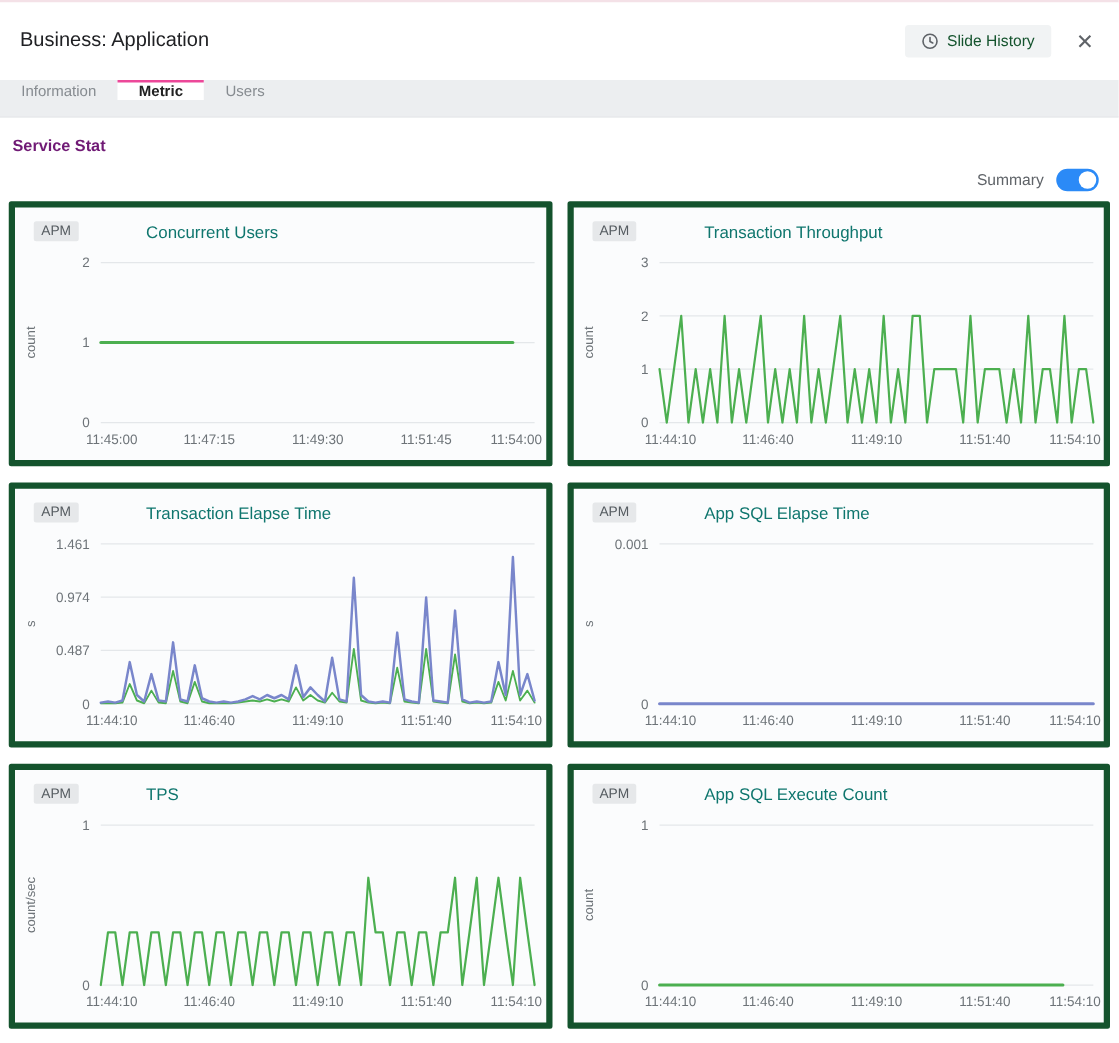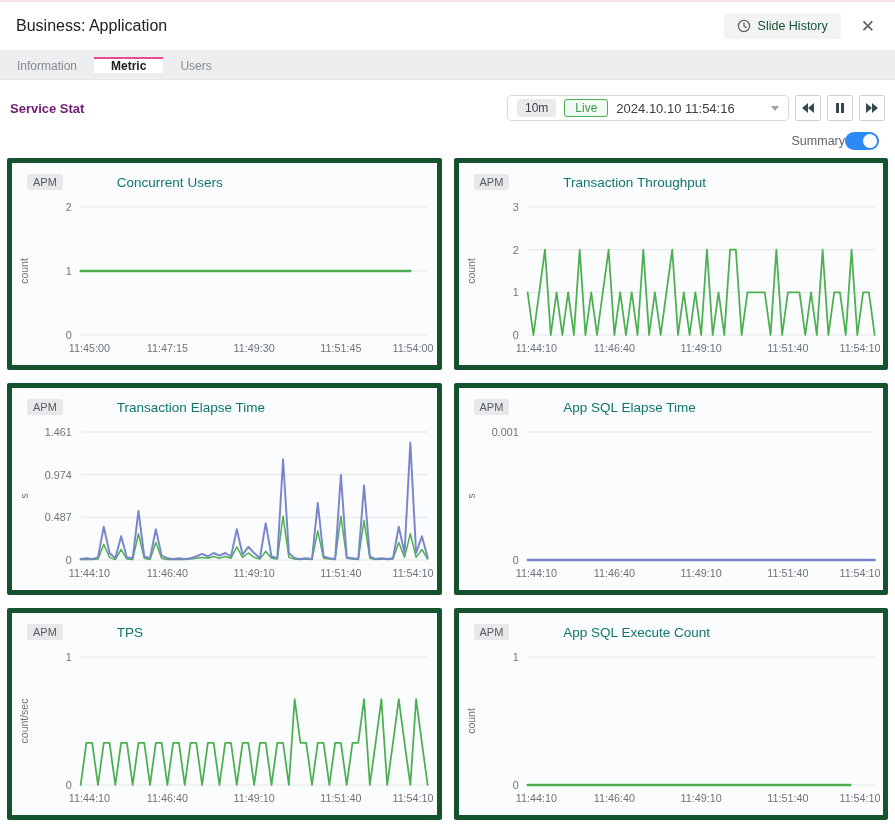--- a/index.html
+++ b/index.html
@@ -1,40 +1,40 @@
 <!DOCTYPE html>
 <html><head>
 <meta charset="utf-8">
 <style>
   * { margin:0; padding:0; box-sizing:border-box; }
   html,body { width:895px; height:834px; background:#fff; font-family:"Liberation Sans", sans-serif; color:#3c4043; overflow:hidden; }
   .top-strip { height:2px; background:#f4e1e7; }
 
   
-  .hdr { height:48px; display:flex; align-items:center; padding:0 16px; background:#fff; }
+  .hdr { height:62px; display:flex; align-items:center; padding:0 16px; background:#fff; }
   .hdr-title { font-size:16px; font-weight:500; color:#202124; flex:1; }
   .slide-btn { display:flex; align-items:center; gap:7px; background:#f1f3f4; border:none; border-radius:3px; padding:6px 13px; font-size:12.5px; color:#14532d; cursor:pointer; font-family:inherit; }
   .close-x { margin-left:16px; font-size:17px; color:#5f6368; cursor:pointer; line-height:1; padding:2px 4px; }
 
   
-  .tabbar { height:30px; background:#eceef0; display:flex; align-items:center; border-bottom:1px solid #e6e8ea; }
+  .tabbar { height:30px; background:#eceef0; display:flex; align-items:flex-start; border-bottom:1px solid #e6e8ea; }
   .tab { padding:0 17px; display:flex; align-items:center; font-size:12px; color:#868b90; cursor:pointer; border-top:2px solid transparent; }
   .tab.active { background:#fff; color:#212121; font-weight:700; border-top:2px solid #ec4899; }
 
   
   .toolbar { display:flex; align-items:center; justify-content:space-between; padding:15px 10px 0 10px; }
   .section-title { font-size:13px; font-weight:700; color:#701a75; }
   .tb-right { display:flex; align-items:center; gap:6px; }
   .picker { display:flex; align-items:center; gap:8px; border:1px solid #d6dade; border-radius:4px; height:26px; padding:0 9px; width:282px; background:#fff; cursor:pointer; }
   .chip-10m { background:#e8eaec; border-radius:3px; padding:2px 8px; font-size:12px; color:#3c4043; }
   .chip-live { border:1px solid #4caf50; background:#f2fbf4; color:#3d9c50; border-radius:3px; padding:1px 10px; font-size:12px; }
   .dt { font-size:13px; color:#3c4043; flex:1; }
   .caret { width:0; height:0; border-left:4px solid transparent; border-right:4px solid transparent; border-top:5px solid #9aa0a6; }
   .pbtn { width:26px; height:26px; border:1px solid #ccd1d5; background:#fff; border-radius:3px; display:flex; align-items:center; justify-content:center; cursor:pointer; }
-  .summary-row { display:flex; align-items:center; justify-content:flex-end; padding:11px 16px 0 0; }
+  .summary-row { display:flex; align-items:center; justify-content:flex-end; gap:10px; padding:11px 16px 0 0; }
   .summary-lbl { font-size:12.5px; color:#5f6368; }
   .toggle { width:34px; height:18px; border-radius:9px; background:#2b8af7; position:relative; cursor:pointer; }
   .toggle .knob { position:absolute; top:2px; right:2px; width:14px; height:14px; background:#fff; border-radius:50%; }
 
   
   .grid { display:grid; grid-template-columns:1fr 1fr; gap:13px 12px; padding:8px 7px 0 7px; }
   .panel { height:212px; border:5px solid #14532d; border-radius:2px; background:#fbfcfd; overflow:hidden; }
   .panel-hd { display:flex; align-items:center; gap:10px; padding:11px 15px 3px 15px; }
   .apm-badge { background:#e6e8ea; color:#565c61; font-size:11px; padding:2px 6px; border-radius:2px; }
   .chart-title { font-size:13.5px; color:#0f766e;margin-left:44px; }
@@ -63,44 +63,20 @@
 </div>
 
 <div class="tabbar">
   <div class="tab">Information</div>
   <div class="tab active">Metric</div>
   <div class="tab">Users</div>
 </div>
 
 <div class="toolbar">
   <div class="section-title">Service Stat</div>
-  <div class="tb-right">
-    <div class="picker">
-      <span class="chip-10m">10m</span>
-      <span class="chip-live">Live</span>
-      <span class="dt">2024.10.10 11:54:16</span>
-      <span class="caret"></span>
-    </div>
-    <div class="pbtn">
-      <svg width="14" height="12" viewBox="0 0 14 12">
-          <path d="M7 1v10L1 6zM13 1v10L7 6z" fill="#37474f"></path>
-        </svg>
-    </div>
-    <div class="pbtn">
-      <svg width="10" height="12" viewBox="0 0 10 12">
-          <rect x="1" y="1" width="3" height="10" fill="#37474f"></rect>
-          <rect x="6" y="1" width="3" height="10" fill="#37474f"></rect>
-        </svg>
-    </div>
-    <div class="pbtn">
-      <svg width="14" height="12" viewBox="0 0 14 12">
-          <path d="M1 1l6 5-6 5zM7 1l6 5-6 5z" fill="#37474f"></path>
-        </svg>
-    </div>
-  </div>
 </div>
 
 <div class="summary-row">
   <span class="summary-lbl">Summary</span>
   <div class="toggle">
       <div class="knob"></div>
     </div>
 </div>
 
 <div class="grid">

